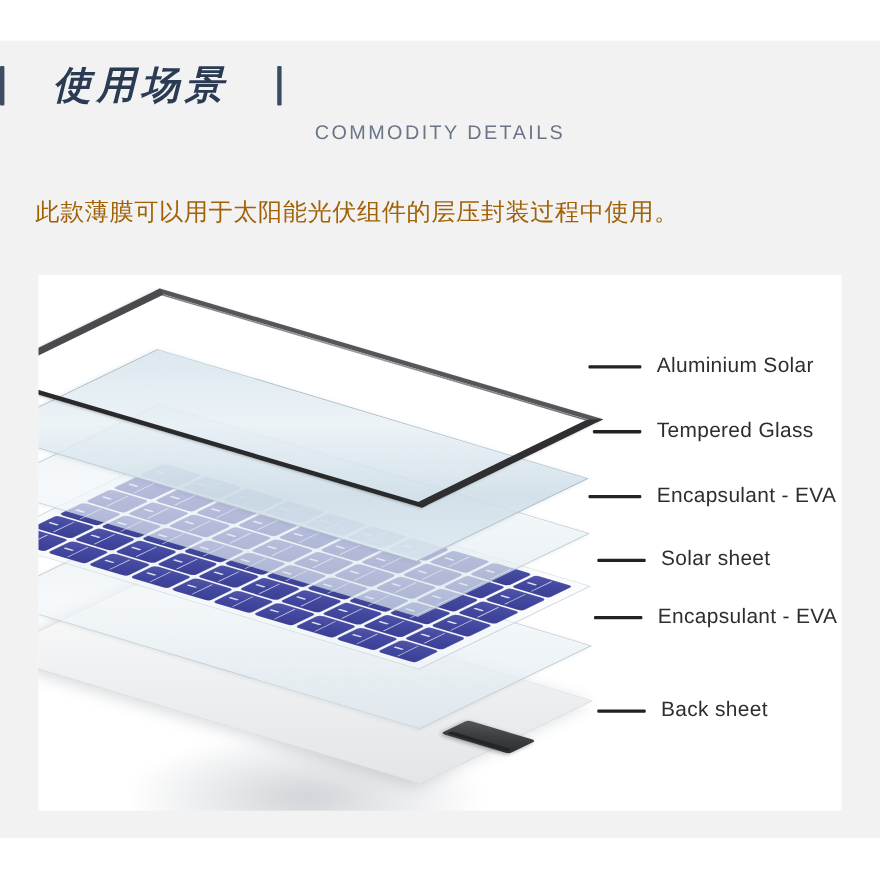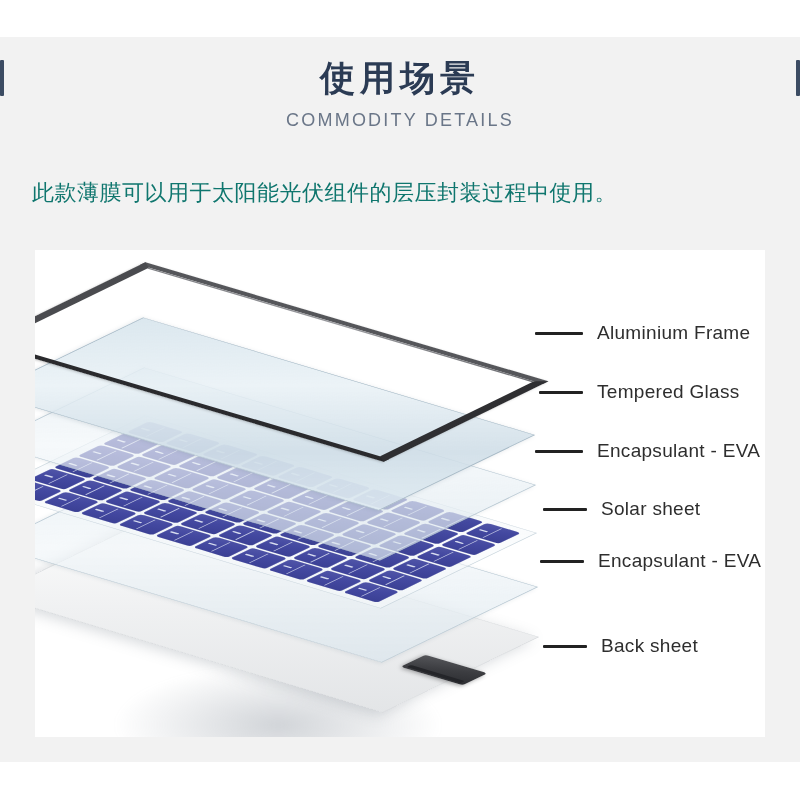--- a/index.html
+++ b/index.html
@@ -14,39 +14,39 @@
   
   .gray-band{
     position:absolute;left:0;top:37px;width:800px;height:725px;
     background:#f2f2f2;
   }
 
   
   .header{position:absolute;left:0;top:55px;width:800px;text-align:center;}
   .title-row{
     position:relative;height:46px;
-    display:flex;align-items:center;justify-content:space-between;gap:44px;
+    display:flex;align-items:center;justify-content:flex-start;gap:44px;font-style:italic;
   }
   .tick{
     width:4px;height:36px;background:#3c4c63;border-radius:1px;
     display:inline-block;
   }
   .main-title{
     font-size:35px;font-weight:bold;color:#2b3b54;
     letter-spacing:5px;line-height:42px;white-space:nowrap;
   }
   .sub-title{
     margin-top:9px;font-size:18px;color:#6a7688;
     letter-spacing:2.2px;font-weight:normal;
   }
 
   
   .desc{
     position:absolute;left:32px;top:178px;
-    font-size:22px;color:#0f766e;letter-spacing:0.5px;
+    font-size:22px;color:#a16207;letter-spacing:0.5px;
     white-space:nowrap;
   }
 
   
   .photo{
     position:absolute;left:35px;top:250px;width:730px;height:487px;
     background:#ffffff;overflow:hidden;
   }
 
   
@@ -281,21 +281,21 @@
           <div class="frame-inner-hl"></div>
         </div>
       </div>
 
     </div>
 
     <div class="labels">
 
       <div class="label-row" style="top:72px;left:500px;">
         <span class="leader" style="width:48px;"></span>
-        <span class="label-text">Aluminium Frame</span>
+        <span class="label-text">Aluminium Solar</span>
       </div>
 
       <div class="label-row" style="top:131px;left:504px;">
         <span class="leader" style="width:44px;"></span>
         <span class="label-text">Tempered Glass</span>
       </div>
 
       <div class="label-row" style="top:190px;left:500px;">
         <span class="leader" style="width:48px;"></span>
         <span class="label-text">Encapsulant - EVA</span>

